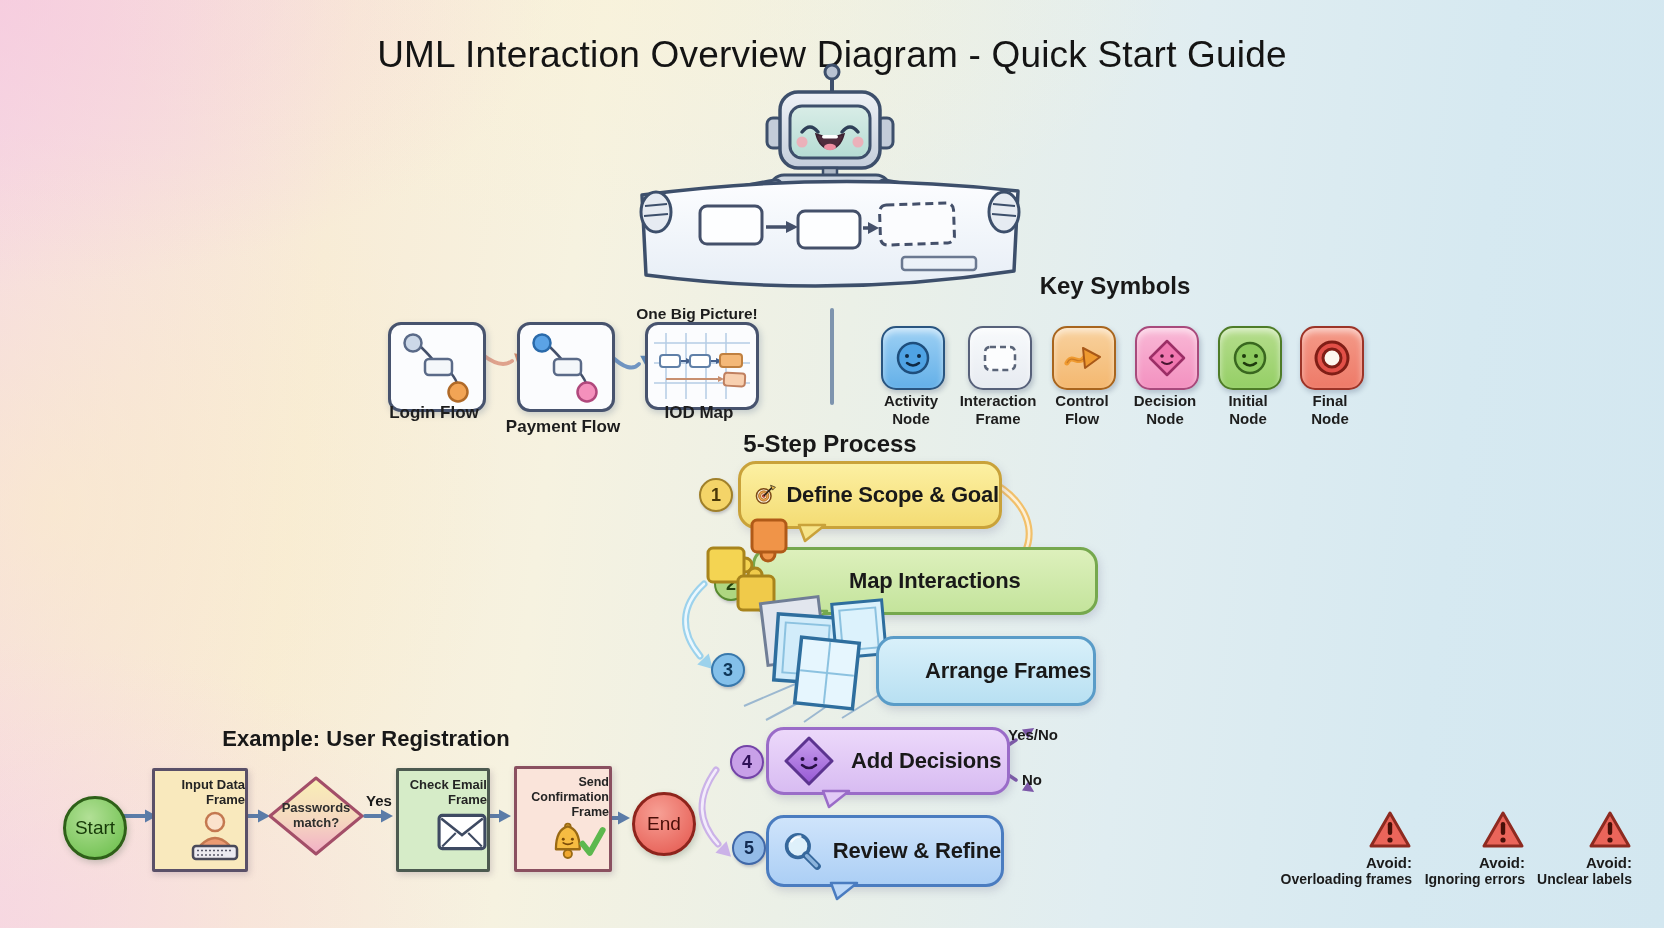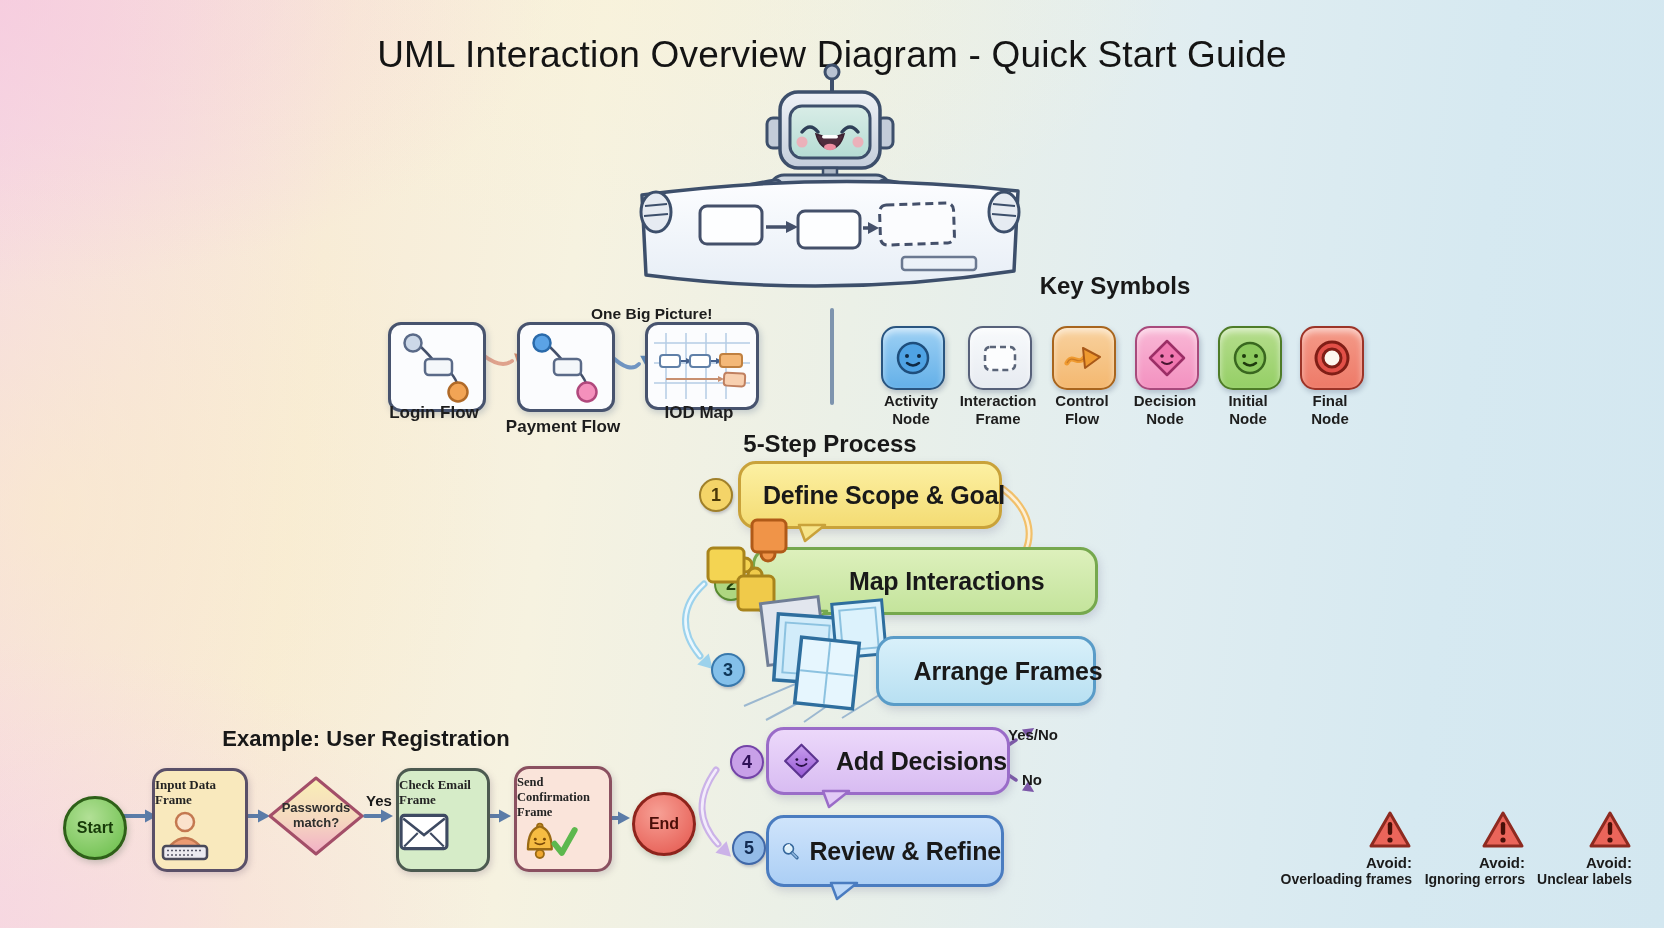--- a/index.html
+++ b/index.html
@@ -10,39 +10,39 @@
       radial-gradient(1000px 520px at 0% 0%, rgba(246,198,220,.60), transparent 55%),
       radial-gradient(900px 520px at 0% 100%, rgba(247,210,226,.55), transparent 55%),
       radial-gradient(760px 640px at 3% 55%, rgba(250,238,198,.55), transparent 60%),
       radial-gradient(900px 420px at 38% 0%, rgba(250,242,214,.45), transparent 60%),
       linear-gradient(97deg,#f6d9e4 0%,#f8ecd7 20%,#f6f2e0 34%,#ebf0e7 50%,#e0edf1 68%,#d6e9f1 85%,#d3e7f0 100%);
   }
   .abs{position:absolute;}
   .title{top:34px;left:0;width:100%;text-align:center;font-size:37px;font-weight:normal;
          color:#141414;letter-spacing:.2px;}
   .h2{font-size:24px;font-weight:bold;color:#181818;text-align:center;}
-  .callout{font-size:15.5px;font-weight:bold;text-align:left;color:#1c1c1c;}
+  .callout{font-size:15.5px;font-weight:bold;text-align:center;color:#1c1c1c;}
   .card{background:#fbfcfe;border:3px solid #47536e;border-radius:13px;
         box-shadow:1.5px 3px 6px rgba(90,110,140,.28);display:flex;align-items:center;justify-content:center;}
   .cardlabel{font-size:17px;font-weight:bold;text-align:center;color:#1d1d1d;}
   .divider{width:4px;background:#7e94ae;border-radius:2px;}
   .tile{width:60px;height:60px;border-radius:15px;display:flex;align-items:center;justify-content:center;
         box-shadow:inset 0 4px 6px rgba(255,255,255,.55), 1.5px 3px 5px rgba(80,95,125,.30);}
   .tilelabel{font-size:15px;font-weight:bold;text-align:center;line-height:1.18;color:#1d1d1d;}
   .tilelabel span{display:block;}
   .badge{width:30px;height:30px;border-radius:50%;display:flex;align-items:center;justify-content:center;
          font-size:18px;font-weight:bold;box-shadow:1px 2px 3px rgba(90,90,120,.3);}
   .bubble{border-radius:18px;display:flex;align-items:center;
           box-shadow:2px 4px 8px rgba(120,120,150,.25);padding-left:44px;}
-  .bubble .steplabel{font-size:25px;font-weight:bold;color:#191919;letter-spacing:-.2px;white-space:nowrap;}
+  .bubble .steplabel{font-size:22px;font-weight:bold;color:#191919;letter-spacing:-.2px;white-space:nowrap;}
   .tailsvg{position:absolute;bottom:-16px;overflow:visible;}
-  .flownode{border-radius:15px;text-align:left;box-shadow:1.5px 3px 6px rgba(120,100,120,.25);font-family:Liberation Serif, serif;}
+  .flownode{border-radius:2px;text-align:right;box-shadow:1.5px 3px 6px rgba(120,100,120,.25);}
   .flowlabel{font-size:13px;font-weight:bold;line-height:1.18;padding-top:6px;color:#242424;}
   .circ{border-radius:50%;display:flex;align-items:center;justify-content:center;
-        font-size:16px;font-weight:bold;box-shadow:1.5px 3px 6px rgba(90,110,90,.3);text-align:right;}
+        font-size:19px;font-weight:normal;box-shadow:1.5px 3px 6px rgba(90,110,90,.3);text-align:right;}
   .yesno{font-size:15px;font-weight:bold;color:#1a1a1a;}
   .avoiditem{text-align:right;font-weight:bold;color:#1b1b1b;}
   .avoiditem .l1{font-size:15px;}
   .avoiditem .l2{font-size:14px;}
 </style>
 </head>
 <body>
 
 <div class="canvas">
 

